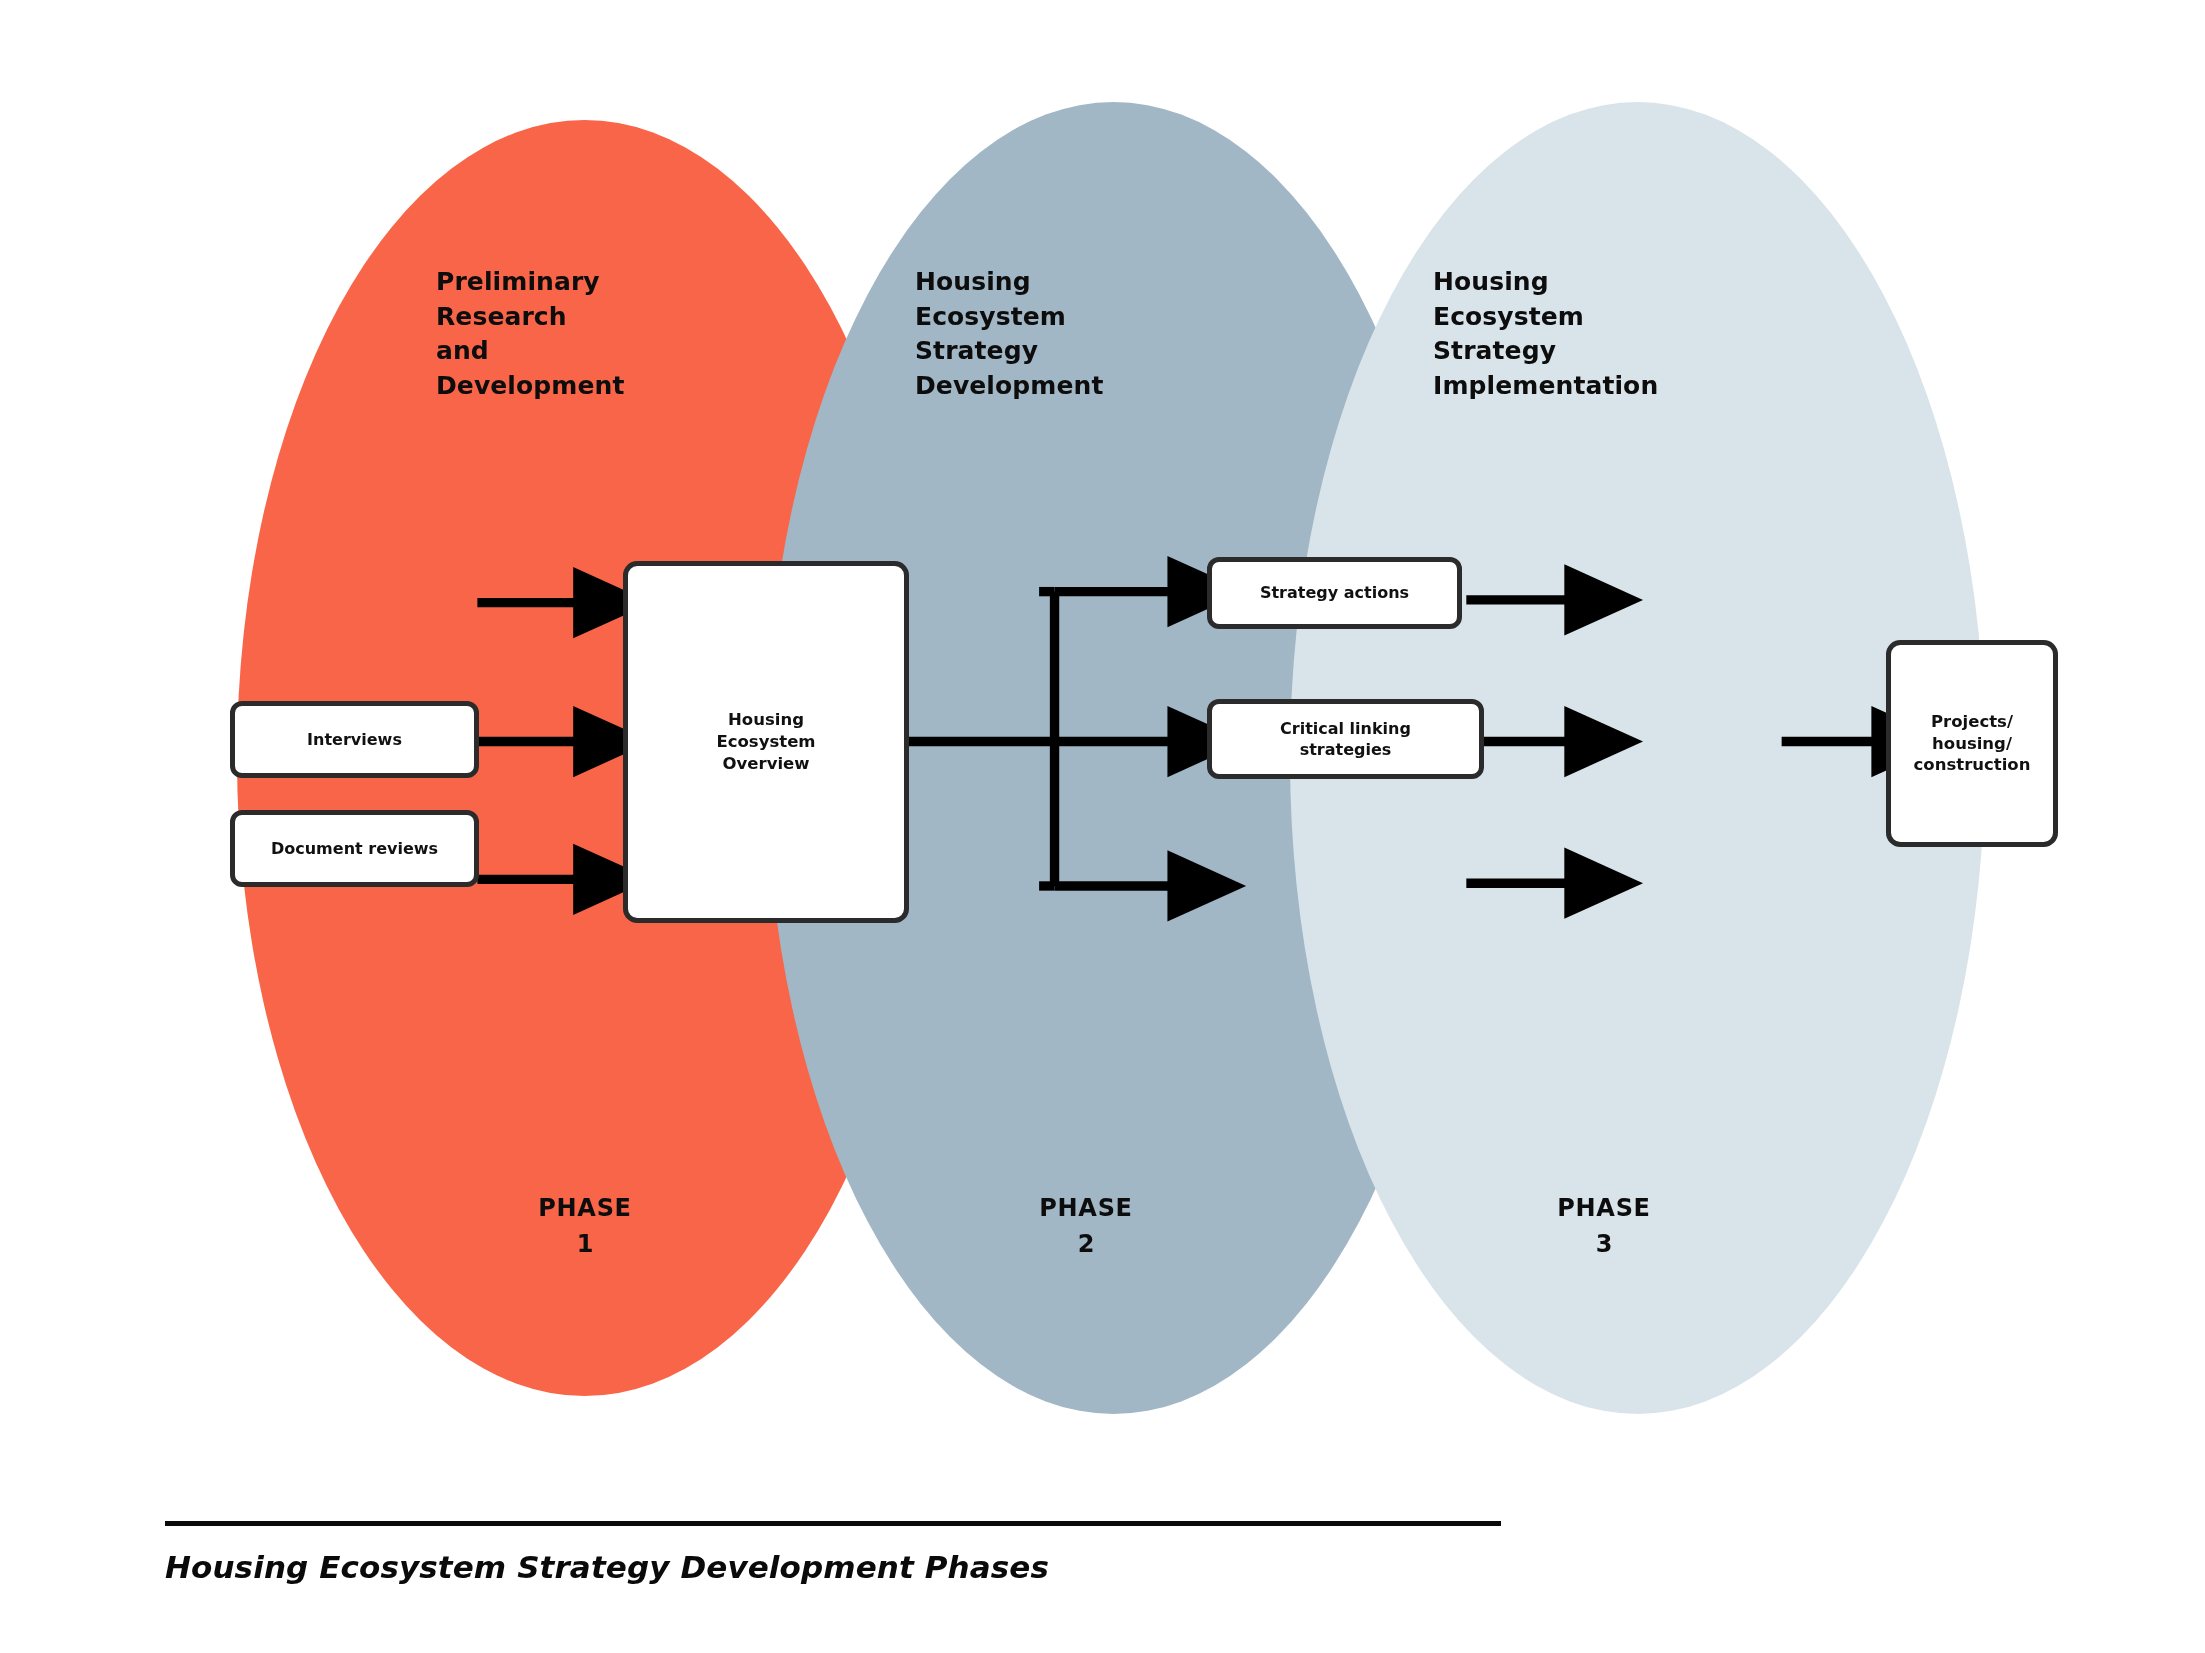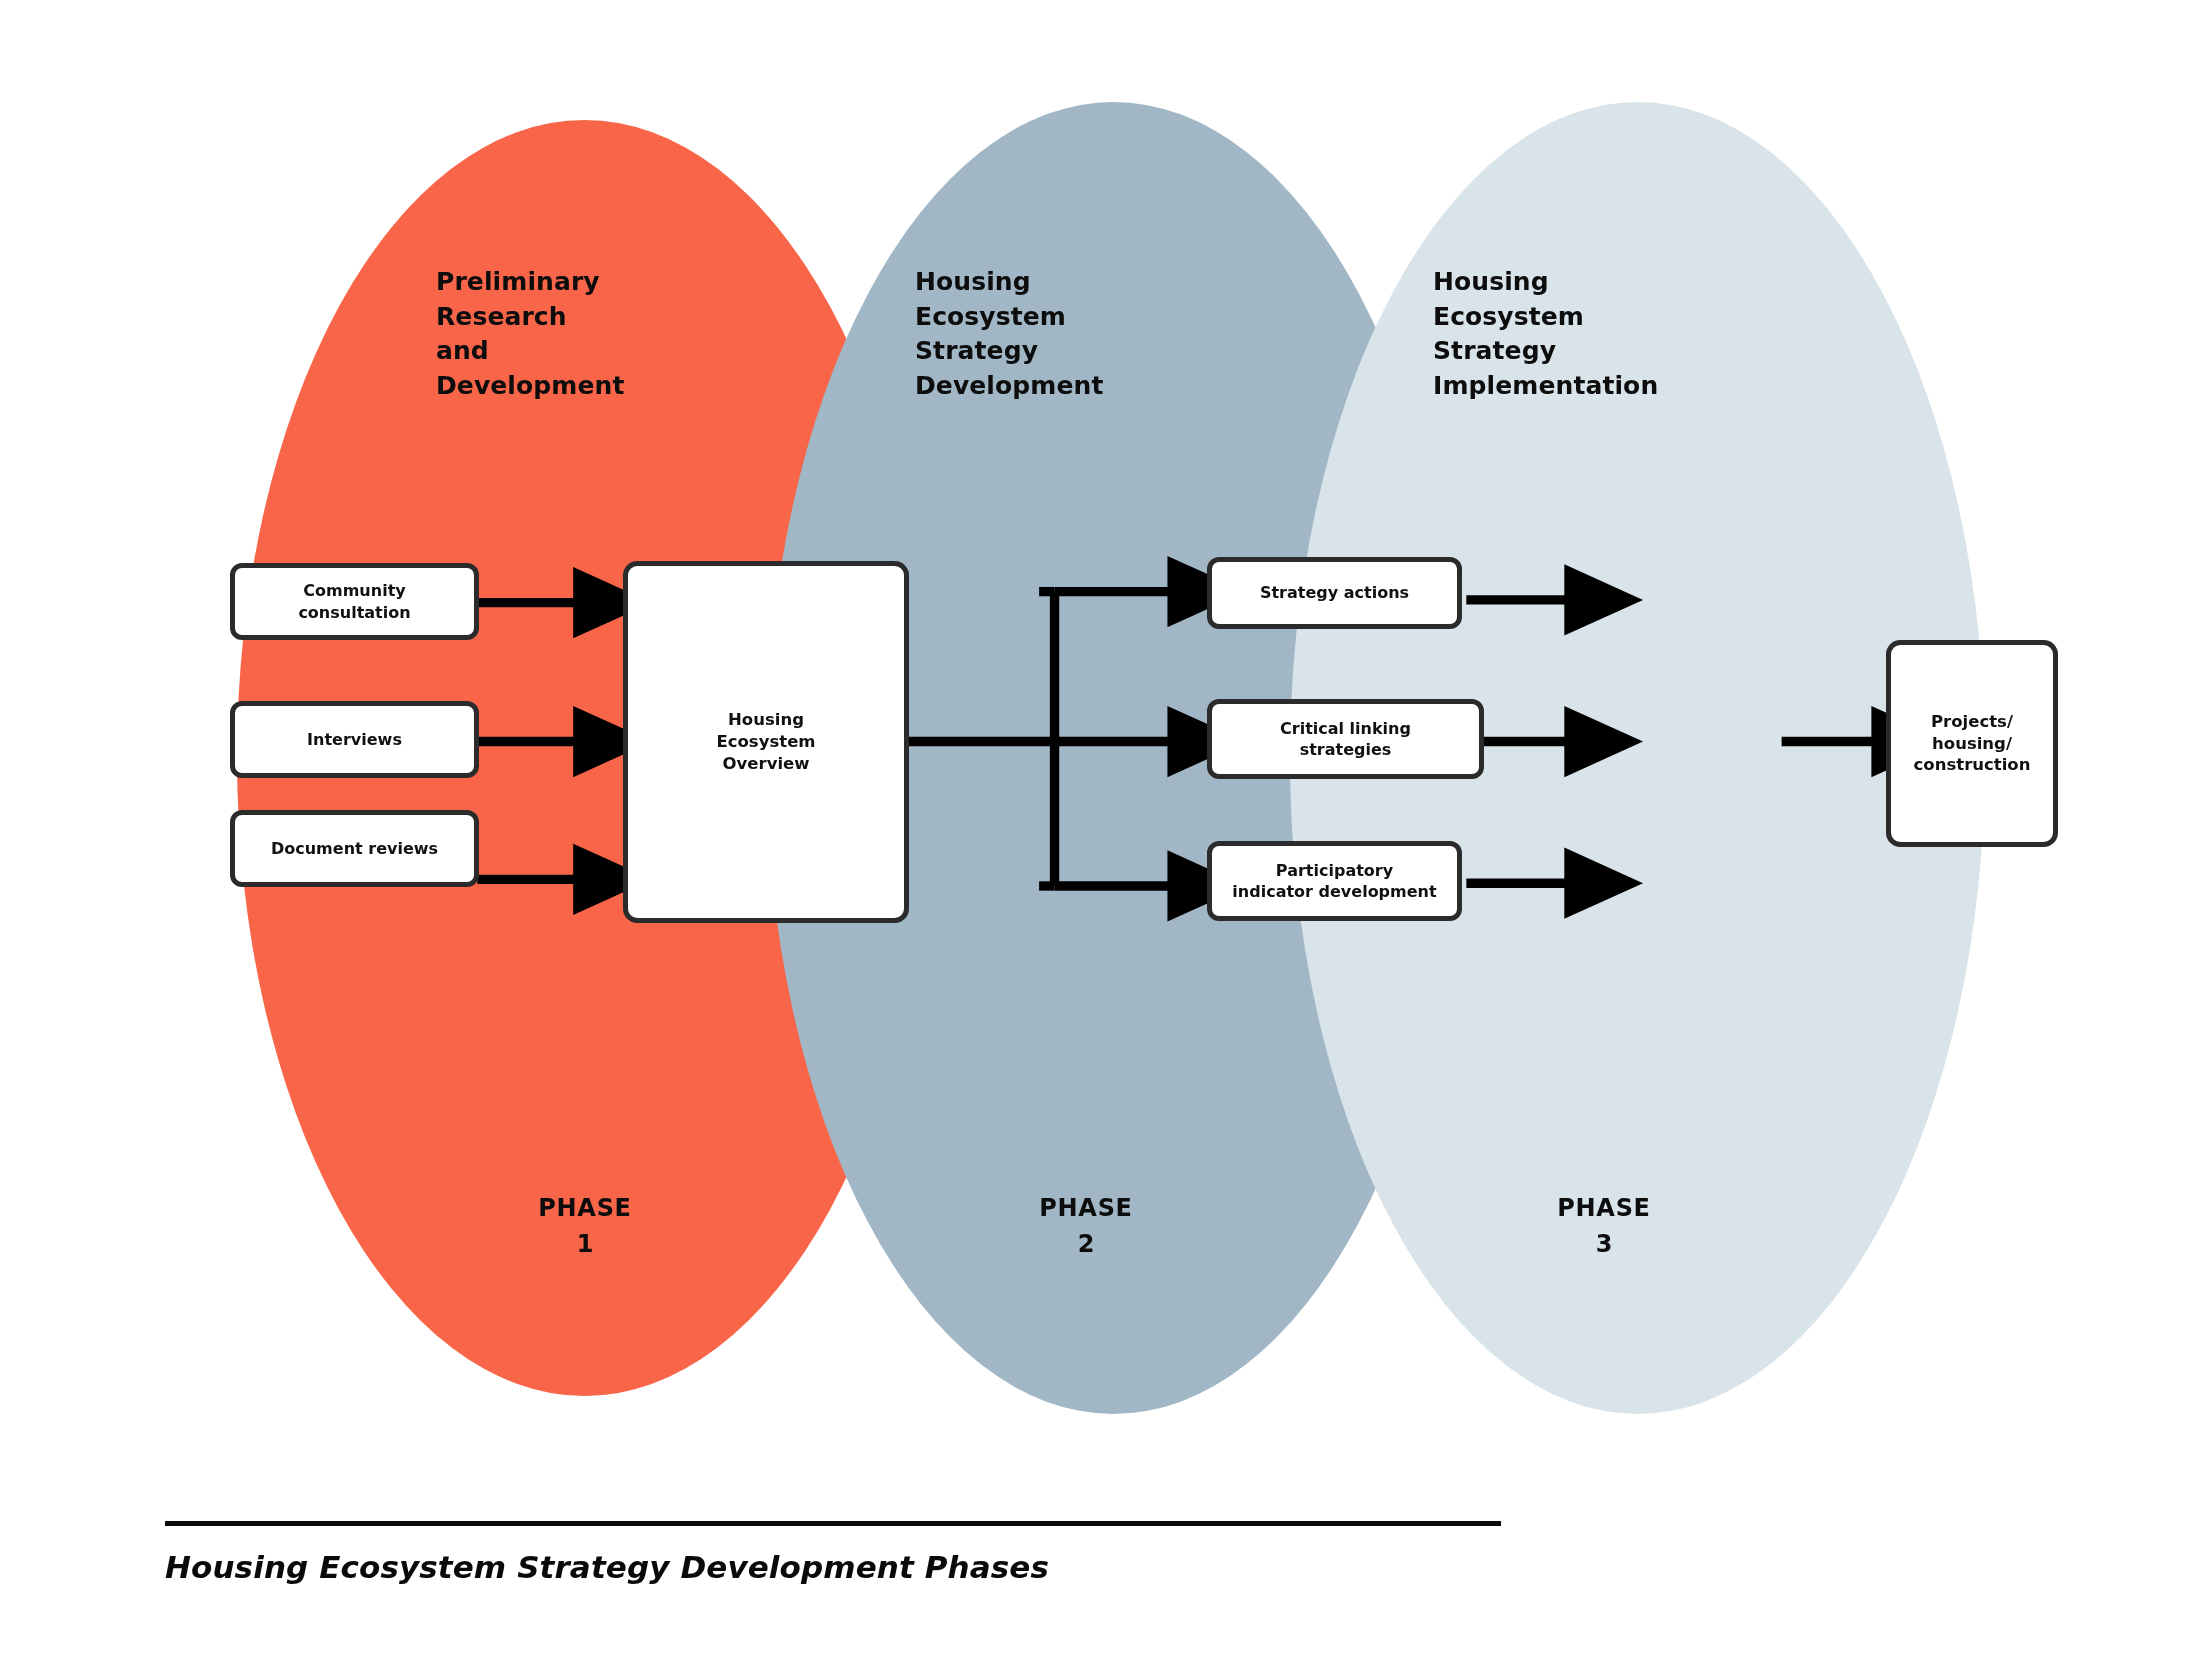--- a/index.html
+++ b/index.html
@@ -141,34 +141,30 @@
       <line x1="1913" y1="1607" x2="2128" y2="1607" marker-end="url(#ah)"></line>
 
       <line x1="2660" y1="1088" x2="2848" y2="1088" marker-end="url(#ah)"></line>
       <line x1="2660" y1="1345" x2="2848" y2="1345" marker-end="url(#ah)"></line>
       <line x1="2660" y1="1602" x2="2848" y2="1602" marker-end="url(#ah)"></line>
 
       <line x1="3232" y1="1345" x2="3405" y2="1345" marker-end="url(#ah)"></line>
     </g>
   </svg>
 
-  <div class="node" style="left:230px;top:563px;width:249px;height:77px;">Community
-consultation</div>
   <div class="node" style="left:230px;top:701px;width:249px;height:77px;">Interviews</div>
   <div class="node" style="left:230px;top:810px;width:249px;height:77px;">Document reviews</div>
 
   <div class="node big" style="left:623px;top:561px;width:286px;height:362px;">Housing
 Ecosystem
 Overview</div>
 
   <div class="node" style="left:1207px;top:557px;width:255px;height:72px;">Strategy actions</div>
   <div class="node" style="left:1207px;top:699px;width:277px;height:80px;">Critical linking
 strategies</div>
-  <div class="node" style="left:1207px;top:841px;width:255px;height:80px;">Participatory
-indicator development</div>
 
 
   <div class="node big" style="left:1886px;top:640px;width:172px;height:207px;">Projects/
 housing/
 construction</div>
 
   <div id="caption-rule"></div>
   <div id="caption-text">Housing Ecosystem Strategy Development Phases</div>
 
 </div>

